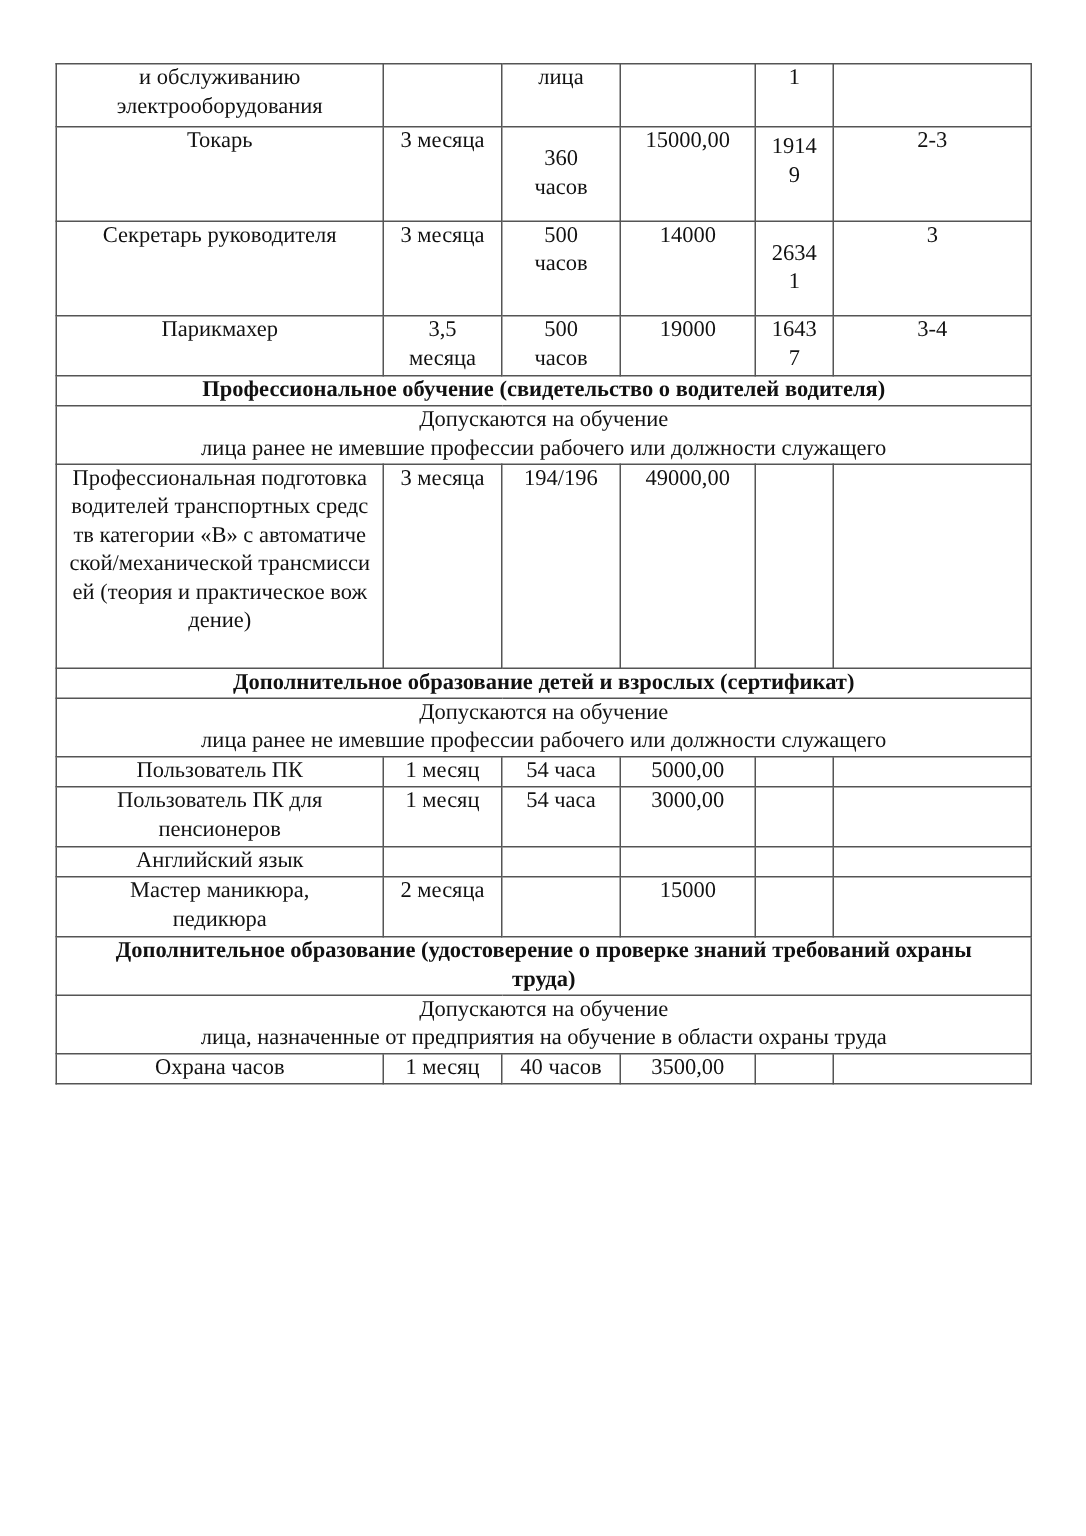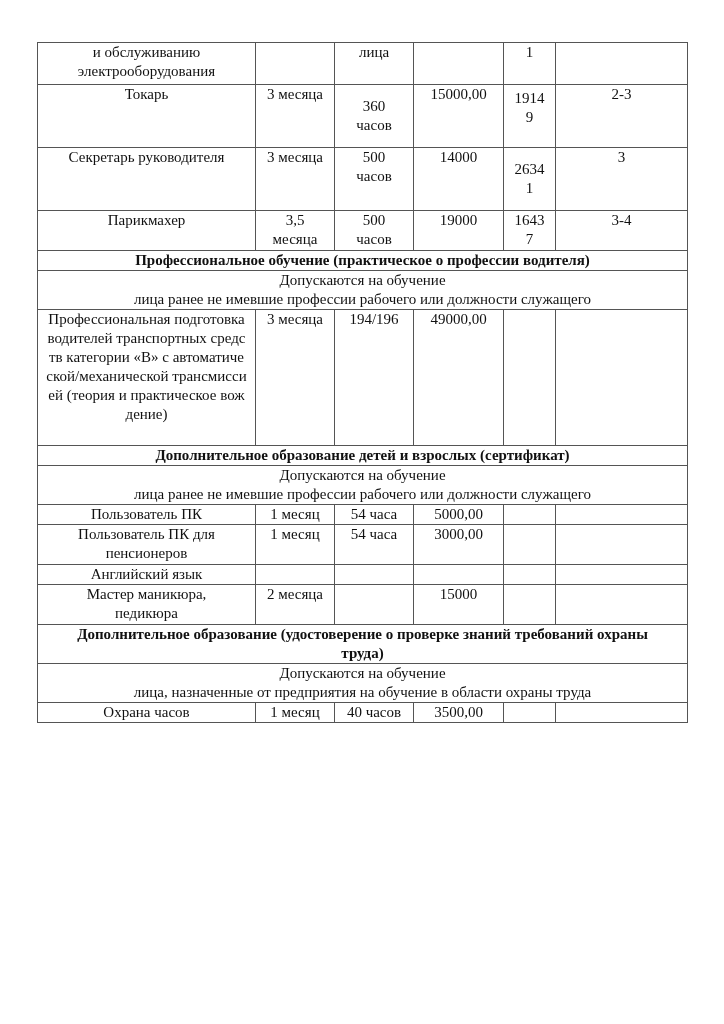--- a/index.html
+++ b/index.html
@@ -56,21 +56,21 @@
     <tr style="height:40px">
       <td class="b">Парикмахер</td>
       <td style="padding:0 10px">3,5 месяца</td>
       <td style="padding:0 14px">500 часов</td>
       <td>19000</td>
       <td class="brk" style="padding:0 8px">16437</td>
       <td>3-4</td>
     </tr>
 
     <tr class="sec">
-      <td colspan="6">Профессиональное обучение (практическое о профессии водителя)</td>
+      <td colspan="6">Профессиональное обучение (свидетельство о водителей водителя)</td>
     </tr>
     <tr>
       <td colspan="6">
         <div>Допускаются на обучение</div>
         <div>лица ранее не имевшие профессии рабочего или должности служащего</div>
       </td>
     </tr>
     <tr style="height:136px">
       <td style="padding:0 8px;word-break:break-all">Профессиональная подготовка водителей транспортных средств категории «В» с автоматической/механической трансмиссией (теория и практическое вождение)</td>
       <td>3 месяца</td>

